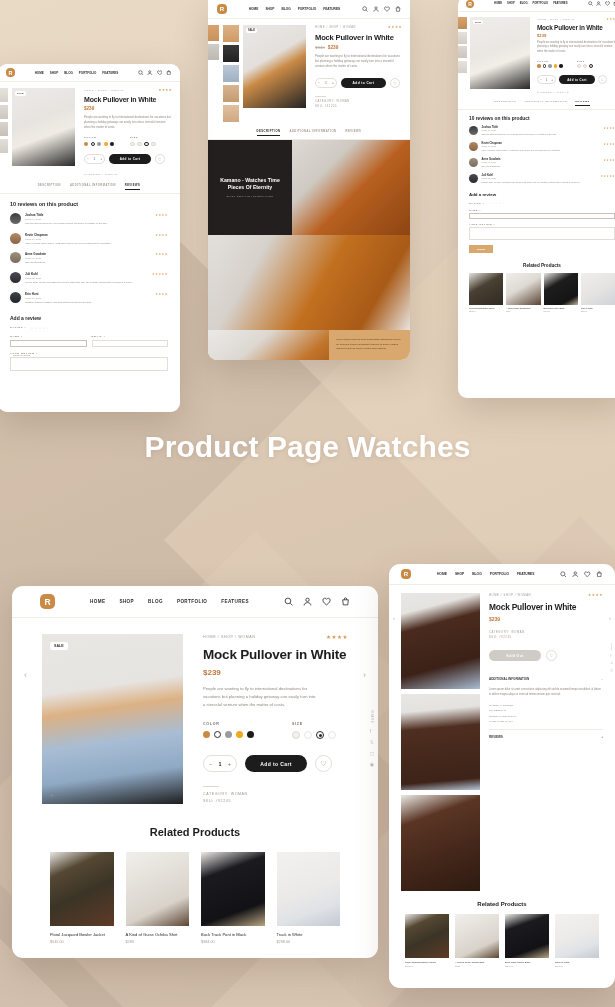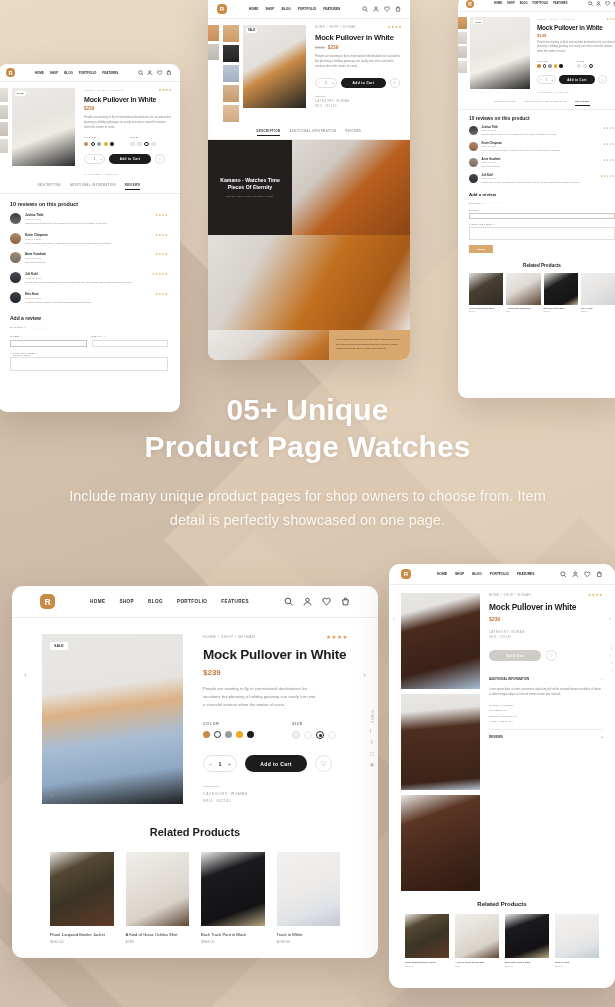--- a/index.html
+++ b/index.html
@@ -810,17 +810,16 @@
         <div class="ph" style="height:44px;background:linear-gradient(160deg,#f2f1ef 0%,#eceae8 50%,#dfe2e6 75%,#c3cad2 100%);"></div>
         <div class="rel-name" style="font-size:2.3px;margin-top:3px;">Track in White</div>
         <div class="rel-price" style="font-size:2.2px;margin-top:1.5px;">$298.00</div>
       </div>
     </div>
   </div>
 </div>
 
 <div id="headline">
   <h1>
-    <span>05+ Unique</span><br>
+    <br>
     <span>Product Page Watches</span>
   </h1>
-  <p>Include many unique product pages for shop owners to choose from. Item detail is perfectly showcased on one page.</p>
 </div>
 
 </body></html>

